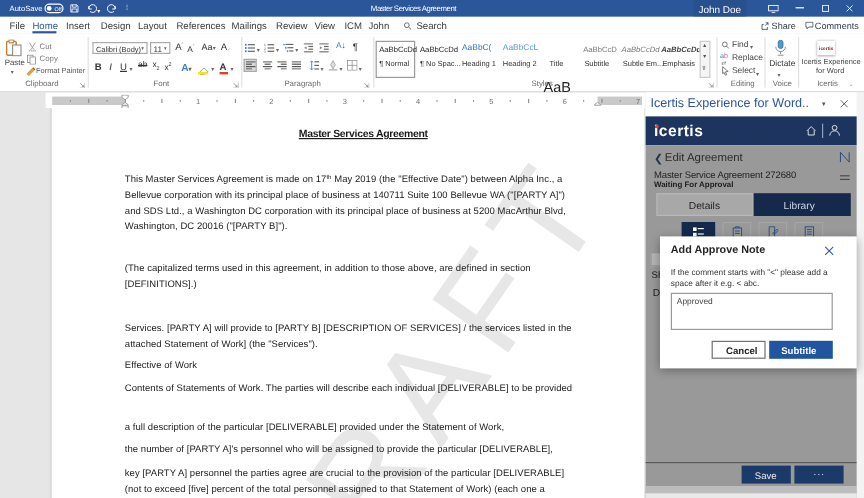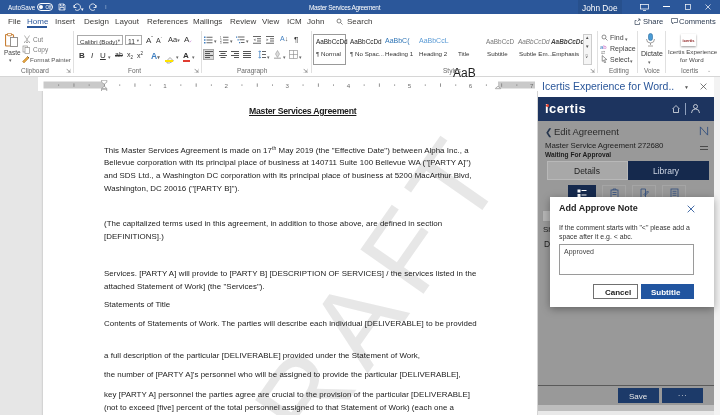--- a/index.html
+++ b/index.html
@@ -329,21 +329,21 @@
       <div id="watermark">DRAFT</div>
       <div class="dline" style="left:206px; top:18px; font-weight:bold; text-decoration:underline; font-size:8.7px; letter-spacing:-0.25px;">Master Services Agreement</div>
       <div class="dline" style="left:61px; top:57.0px;">This Master Services Agreement is made on 17<span style="font-size:5px; vertical-align:2.5px;">th</span> May 2019 (the "Effective Date") between Alpha Inc., a</div>
       <div class="dline" style="left:61px; top:70.0px;">Bellevue corporation with its principal place of business at 140711 Suite 100 Bellevue WA ("[PARTY A]")</div>
       <div class="dline" style="left:61px; top:83.0px;">and SDS Ltd., a Washington DC corporation with its principal place of business at 5200 MacArthur Blvd,</div>
       <div class="dline" style="left:61px; top:96.0px;">Washington, DC 20016 ("[PARTY B]").</div>
       <div class="dline" style="left:61px; top:131.0px;">(The capitalized terms used in this agreement, in addition to those above, are defined in section</div>
       <div class="dline" style="left:61px; top:144.0px;">[DEFINITIONS].)</div>
       <div class="dline" style="left:61px; top:181.0px;">Services. [PARTY A] will provide to [PARTY B] [DESCRIPTION OF SERVICES] / the services listed in the</div>
       <div class="dline" style="left:61px; top:194.0px;">attached Statement of Work] (the "Services").</div>
-      <div class="dline" style="left:61px; top:212.0px;">Statements of Title</div>
+      <div class="dline" style="left:61px; top:212.0px;">Effective of Work</div>
       <div class="dline" style="left:61px; top:231.0px;">Contents of Statements of Work. The parties will describe each individual [DELIVERABLE] to be provided</div>
       <div class="dline" style="left:61px; top:263.0px;">a full description of the particular [DELIVERABLE] provided under the Statement of Work,</div>
       <div class="dline" style="left:61px; top:282.0px;">the number of [PARTY A]'s personnel who will be assigned to provide the particular [DELIVERABLE],</div>
       <div class="dline" style="left:61px; top:315.0px;">(not to exceed [five] percent of the total personnel assigned to that Statement of Work) (each one a</div>
       <div class="dline" style="left:61px; top:302.0px;">key [PARTY A] personnel the parties agree are crucial to the provision of the particular [DELIVERABLE]</div>
     </div>
     <div id="ruler"><svg width="500" height="11" viewBox="0 0 500 11">
           <rect x="0" y="0" width="500" height="11" fill="#ffffff"></rect>
           <rect x="5.5" y="1.5" width="60.5" height="7" fill="#c9c9c9"></rect>
           <rect x="460" y="1.5" width="37" height="7" fill="#c9c9c9"></rect>

